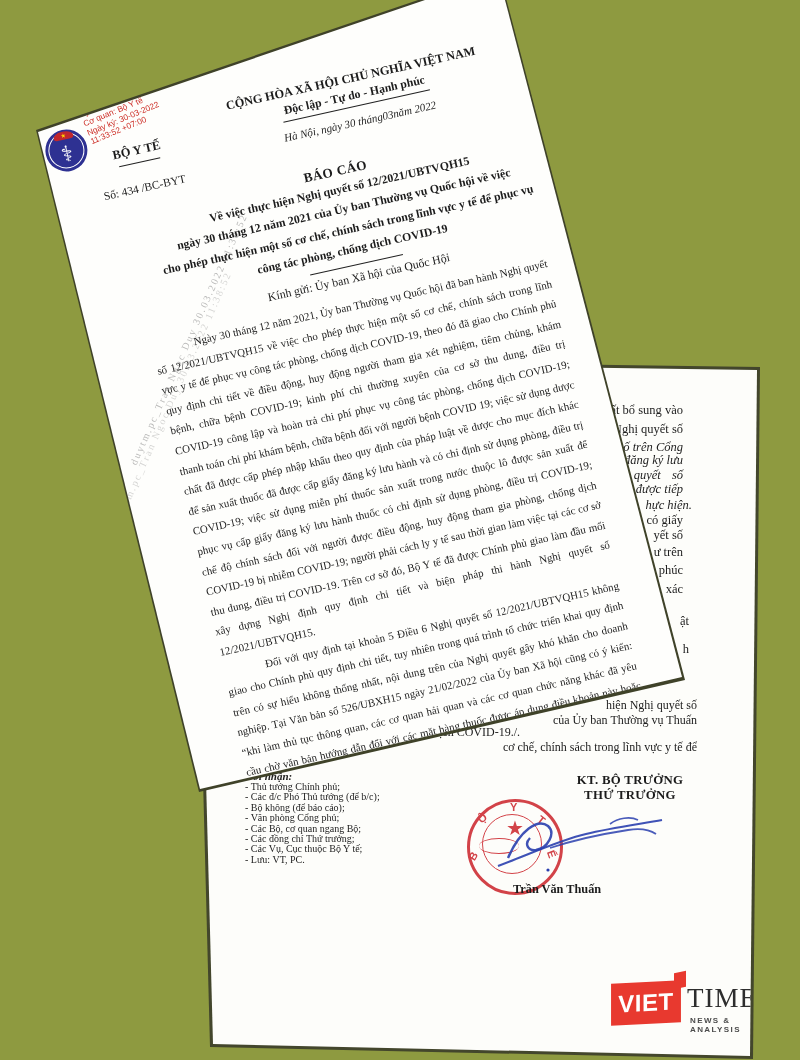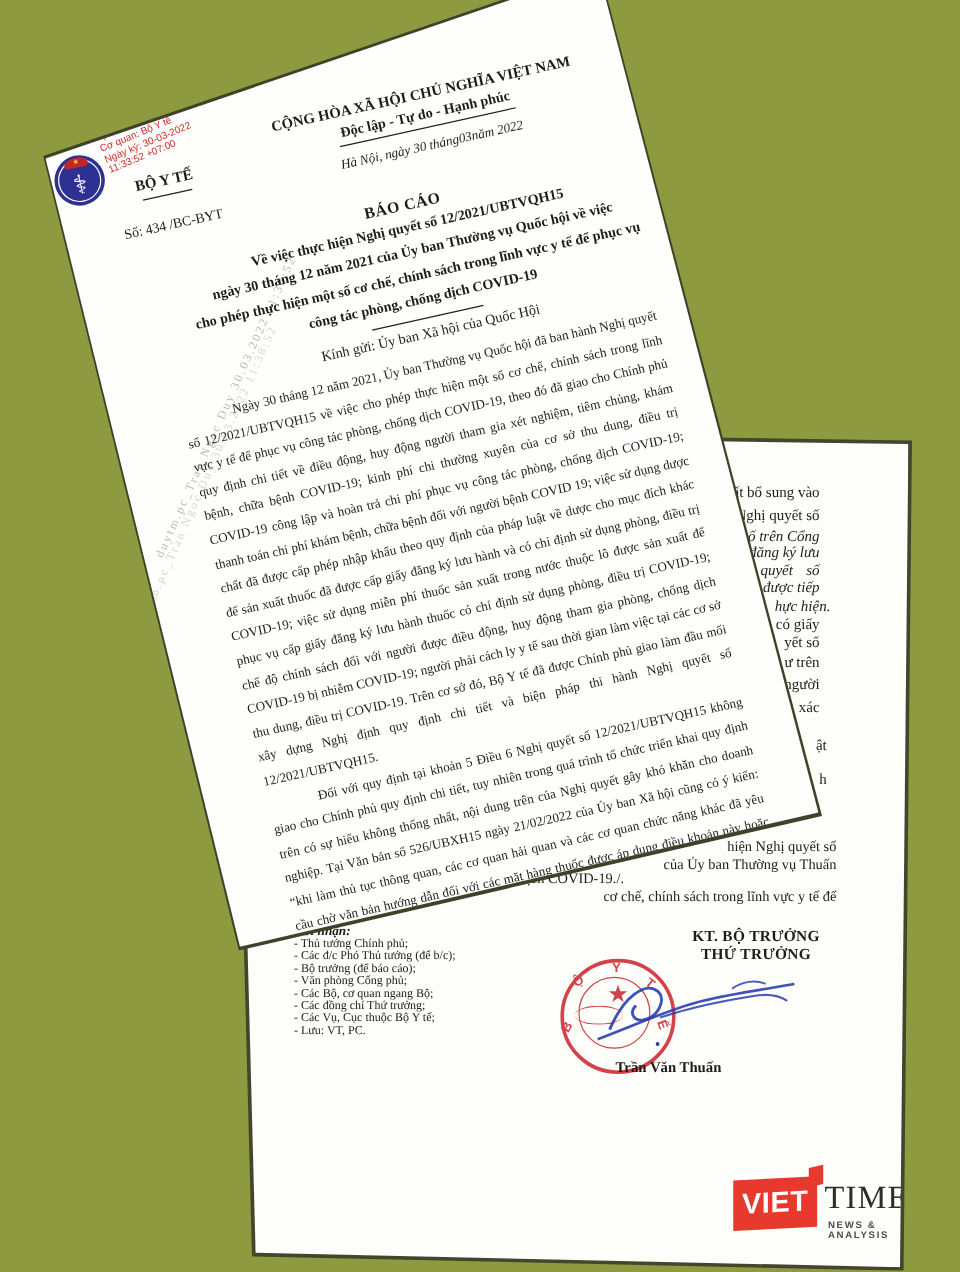--- a/index.html
+++ b/index.html
@@ -87,35 +87,35 @@
     <span class="frag" style="right:74px;top:41px">ất bổ sung vào</span>
     <span class="frag" style="right:74px;top:60px">Nghị quyết số</span>
     <span class="frag it" style="right:74px;top:78px">ố trên Cổng</span>
     <span class="frag it" style="right:74px;top:91px">đăng ký lưu</span>
     <span class="frag it" style="right:74px;top:106px;word-spacing:8px">quyết số</span>
     <span class="frag it" style="right:74px;top:120px">được tiếp</span>
     <span class="frag it" style="right:65px;top:136px">hực hiện.</span>
     <span class="frag" style="right:74px;top:151px">có giấy</span>
     <span class="frag" style="right:74px;top:166px">yết số</span>
     <span class="frag" style="right:74px;top:183px">ư trên</span>
-    <span class="frag" style="right:74px;top:201px">người</span>
+    <span class="frag" style="right:74px;top:201px">phúc</span>
     <span class="frag" style="right:74px;top:220px">xác</span>
     <span class="frag" style="right:68px;top:252px">ật</span>
     <span class="frag" style="right:68px;top:280px">h</span>
 
     <span class="close-line" style="right:60px;top:336px">hiện Nghị quyết số</span>
     <span class="close-line" style="right:60px;top:351px">của Ủy ban Thường vụ Thuấn</span>
     <span class="close-line" style="right:60px;top:378px">cơ chế, chính sách trong lĩnh vực y tế để</span>
     <span class="close-line" style="right:237px;top:363px">ng dịch COVID-19./.</span>
 
     <div class="noi-nhan">
       <div class="noi-nhan-h">Nơi nhận:</div>
       <div class="noi-item">- Thủ tướng Chính phủ;</div>
       <div class="noi-item">- Các đ/c Phó Thủ tướng (để b/c);</div>
-      <div class="noi-item">- Bộ trưởng (để báo cáo);</div>
+      <div class="noi-item">- Bộ không (để báo cáo);</div>
       <div class="noi-item">- Văn phòng Cổng phủ;</div>
       <div class="noi-item">- Các Bộ, cơ quan ngang Bộ;</div>
       <div class="noi-item">- Các đồng chí Thứ trưởng;</div>
       <div class="noi-item">- Các Vụ, Cục thuộc Bộ Y tế;</div>
       <div class="noi-item">- Lưu: VT, PC.</div>
     </div>
 
     <div class="kt-block">
       <div>KT. BỘ TRƯỞNG</div>
       <div>THỨ TRƯỞNG</div>

